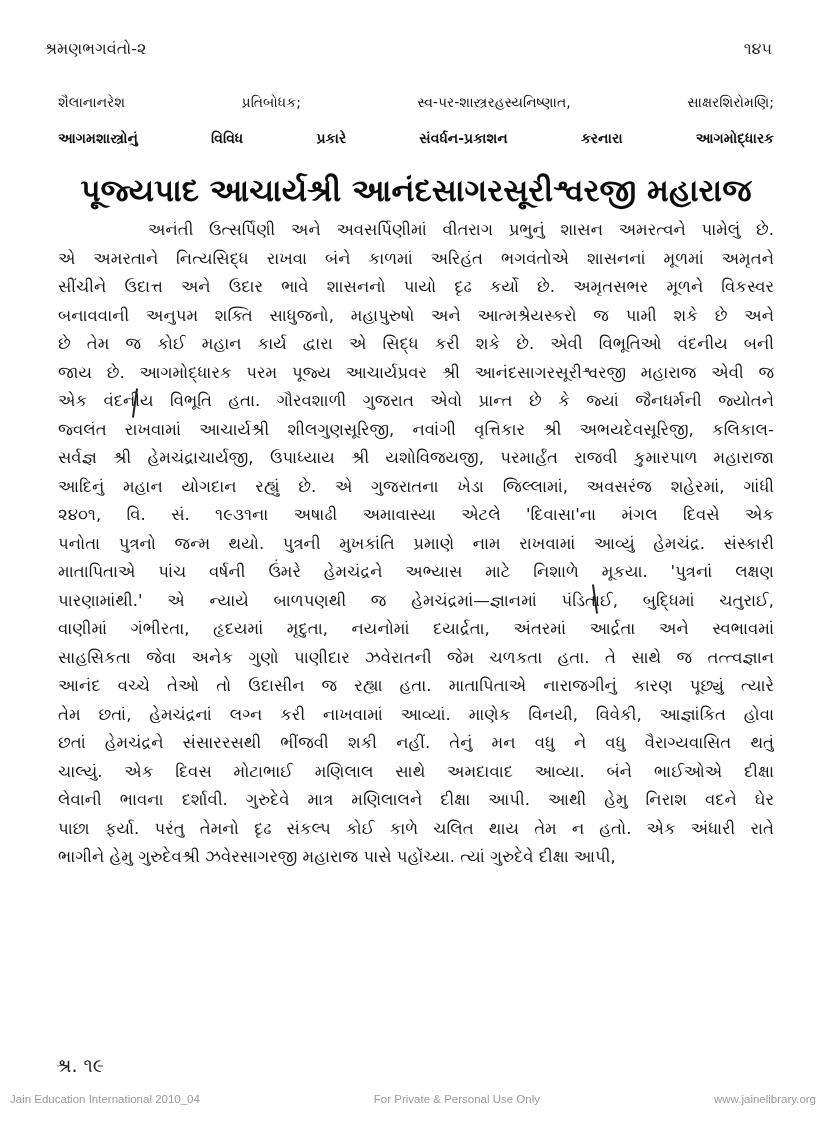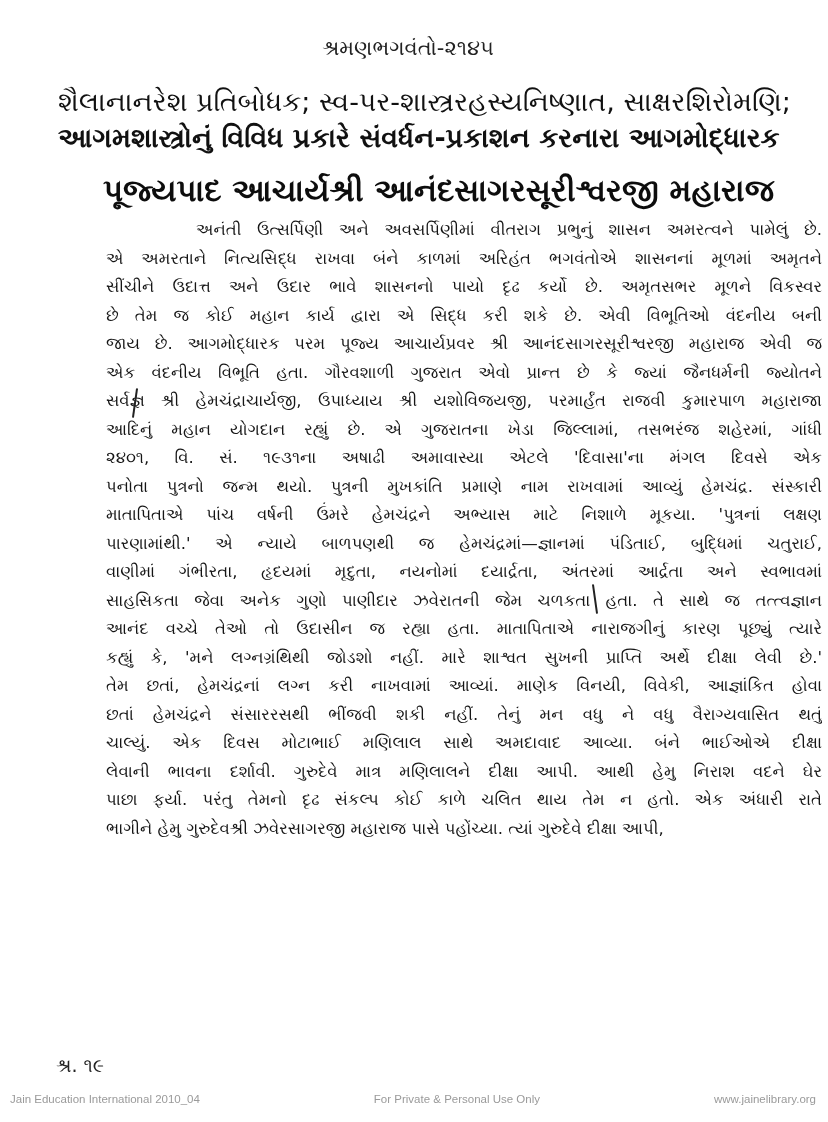--- a/index.html
+++ b/index.html
@@ -2,35 +2,35 @@
 <html><head>
 <meta charset="utf-8">
 <style>
   html, body { margin: 0; padding: 0; }
   body {
     width: 828px; height: 1122px; background: #ffffff; position: relative; overflow: hidden;
     font-family: "DejaVu Sans", sans-serif; color: #1a1a1a;
   }
   .running-head {
     position: absolute; top: 36px; left: 44px; right: 56px; height: 24px;
-    display: flex; justify-content: center; align-items: center;
-    font-size: 21px; color: #222;
+    display: flex; justify-content: space-between; align-items: center;
+    font-size: 16px; color: #222;
   }
   .subtitle {
-    position: absolute; left: 58px; width: 716px; font-size: 27px; line-height: 32px;
+    position: absolute; left: 58px; width: 716px; font-size: 14px; line-height: 32px;
     text-align: justify; text-align-last: justify; color: #111; white-space: nowrap;
   }
   .subtitle.l1 { top: 86px; }
   .subtitle.l2 { top: 122px; font-weight: bold; }
   .title {
-    position: absolute; top: 168px; left: 58px; width: 716px; text-align: right;
+    position: absolute; top: 168px; left: 58px; width: 716px; text-align: center;
     font-size: 31px; line-height: 44px; font-weight: bold; color: #0d0d0d; white-space: nowrap;
   }
   .body-text {
-    position: absolute; top: 216px; left: 58px; width: 716px; margin-left: 48px;
+    position: absolute; top: 216px; left: 58px; width: 716px;
   }
   .line {
     height: 28.5px; line-height: 28.5px; font-size: 16.5px; color: #151515;
     text-align: justify; text-align-last: justify; white-space: nowrap; overflow: hidden;
   }
   .line.first { padding-left: 90px; }
   .line.last { text-align-last: left; }
   .sig {
     position: absolute; top: 1054px; left: 56px; font-size: 19px; color: #222;
   }
@@ -53,33 +53,34 @@
 
 <div class="subtitle l1">શૈલાનાનરેશ પ્રતિબોધક; સ્વ-પર-શાસ્ત્રરહસ્યનિષ્ણાત, સાક્ષરશિરોમણિ;</div>
 <div class="subtitle l2">આગમશાસ્ત્રોનું વિવિધ પ્રકારે સંવર્ધન-પ્રકાશન કરનારા આગમોદ્ધારક</div>
 
 <div class="title">પૂજ્યપાદ આચાર્યશ્રી આનંદસાગરસૂરીશ્વરજી મહારાજ</div>
 
 <div class="body-text">
   <div class="line first">અનંતી ઉત્સર્પિણી અને અવસર્પિણીમાં વીતરાગ પ્રભુનું શાસન અમરત્વને પામેલું છે.</div>
   <div class="line">એ અમરતાને નિત્યસિદ્ધ રાખવા બંને કાળમાં અરિહંત ભગવંતોએ શાસનનાં મૂળમાં અમૃતને</div>
   <div class="line">સીંચીને ઉદાત્ત અને ઉદાર ભાવે શાસનનો પાયો દૃઢ કર્યો છે. અમૃતસભર મૂળને વિકસ્વર</div>
+  <div class="line">બનાવવાની અનુપમ શક્તિ સાધુજનો, મહાપુરુષો અને આત્મશ્રેયસ્કરો જ પામી શકે છે અને</div>
   <div class="line">છે તેમ જ કોઈ મહાન કાર્ય દ્વારા એ સિદ્ધ કરી શકે છે. એવી વિભૂતિઓ વંદનીય બની</div>
   <div class="line">જાય છે. આગમોદ્ધારક પરમ પૂજ્ય આચાર્યપ્રવર શ્રી આનંદસાગરસૂરીશ્વરજી મહારાજ એવી જ</div>
   <div class="line">એક વંદનીય વિભૂતિ હતા. ગૌરવશાળી ગુજરાત એવો પ્રાન્ત છે કે જ્યાં જૈનધર્મની જ્યોતને</div>
+  <div class="line">જ્વલંત રાખવામાં આચાર્યશ્રી શીલગુણસૂરિજી, નવાંગી વૃત્તિકાર શ્રી અભયદેવસૂરિજી, કલિકાલ-</div>
   <div class="line">સર્વજ્ઞ શ્રી હેમચંદ્રાચાર્યજી, ઉપાધ્યાય શ્રી યશોવિજયજી, પરમાર્હંત રાજવી કુમારપાળ મહારાજા</div>
-  <div class="line">આદિનું મહાન યોગદાન રહ્યું છે. એ ગુજરાતના ખેડા જિલ્લામાં, તસભરંજ શહેરમાં, ગાંધી</div>
+  <div class="line">આદિનું મહાન યોગદાન રહ્યું છે. એ ગુજરાતના ખેડા જિલ્લામાં, અવસરંજ શહેરમાં, ગાંધી</div>
   <div class="line">૨૪૦૧, વિ. સં. ૧૯૩૧ના અષાઢી અમાવાસ્યા એટલે 'દિવાસા'ના મંગલ દિવસે એક</div>
   <div class="line">પનોતા પુત્રનો જન્મ થયો. પુત્રની મુખકાંતિ પ્રમાણે નામ રાખવામાં આવ્યું હેમચંદ્ર. સંસ્કારી</div>
   <div class="line">માતાપિતાએ પાંચ વર્ષની ઉંમરે હેમચંદ્રને અભ્યાસ માટે નિશાળે મૂકયા. 'પુત્રનાં લક્ષણ</div>
   <div class="line">પારણામાંથી.' એ ન્યાયે બાળપણથી જ હેમચંદ્રમાં—જ્ઞાનમાં પંડિતાઈ, બુદ્ધિમાં ચતુરાઈ,</div>
   <div class="line">વાણીમાં ગંભીરતા, હૃદયમાં મૃદુતા, નયનોમાં દયાર્દ્રતા, અંતરમાં આર્દ્રતા અને સ્વભાવમાં</div>
   <div class="line">સાહસિકતા જેવા અનેક ગુણો પાણીદાર ઝવેરાતની જેમ ચળકતા હતા. તે સાથે જ તત્ત્વજ્ઞાન</div>
   <div class="line">આનંદ વચ્ચે તેઓ તો ઉદાસીન જ રહ્યા હતા. માતાપિતાએ નારાજગીનું કારણ પૂછ્યું ત્યારે</div>
-  <div class="line">કહ્યું કે, 'મને લગ્નગ્રંથિથી જોડશો નહીં. મારે શાશ્વત સુખની પ્રાપ્તિ અર્થે દીક્ષા લેવી છે.'</div>
   <div class="line">તેમ છતાં, હેમચંદ્રનાં લગ્ન કરી નાખવામાં આવ્યાં. માણેક વિનયી, વિવેકી, આજ્ઞાંકિત હોવા</div>
   <div class="line">છતાં હેમચંદ્રને સંસારરસથી ભીંજવી શકી નહીં. તેનું મન વધુ ને વધુ વૈરાગ્યવાસિત થતું</div>
   <div class="line">ચાલ્યું. એક દિવસ મોટાભાઈ મણિલાલ સાથે અમદાવાદ આવ્યા. બંને ભાઈઓએ દીક્ષા</div>
   <div class="line">લેવાની ભાવના દર્શાવી. ગુરુદેવે માત્ર મણિલાલને દીક્ષા આપી. આથી હેમુ નિરાશ વદને ઘેર</div>
   <div class="line">પાછા ફર્યા. પરંતુ તેમનો દૃઢ સંકલ્પ કોઈ કાળે ચલિત થાય તેમ ન હતો. એક અંધારી રાતે</div>
   <div class="line last">ભાગીને હેમુ ગુરુદેવશ્રી ઝવેરસાગરજી મહારાજ પાસે પહોંચ્યા. ત્યાં ગુરુદેવે દીક્ષા આપી,</div>
 </div>
 
 <div class="scan-mark" style="left:134px; top:388px; height:30px; transform:rotate(8deg);"></div>
 <div class="scan-mark" style="left:594px; top:584px; height:30px; transform:rotate(-8deg);"></div>

